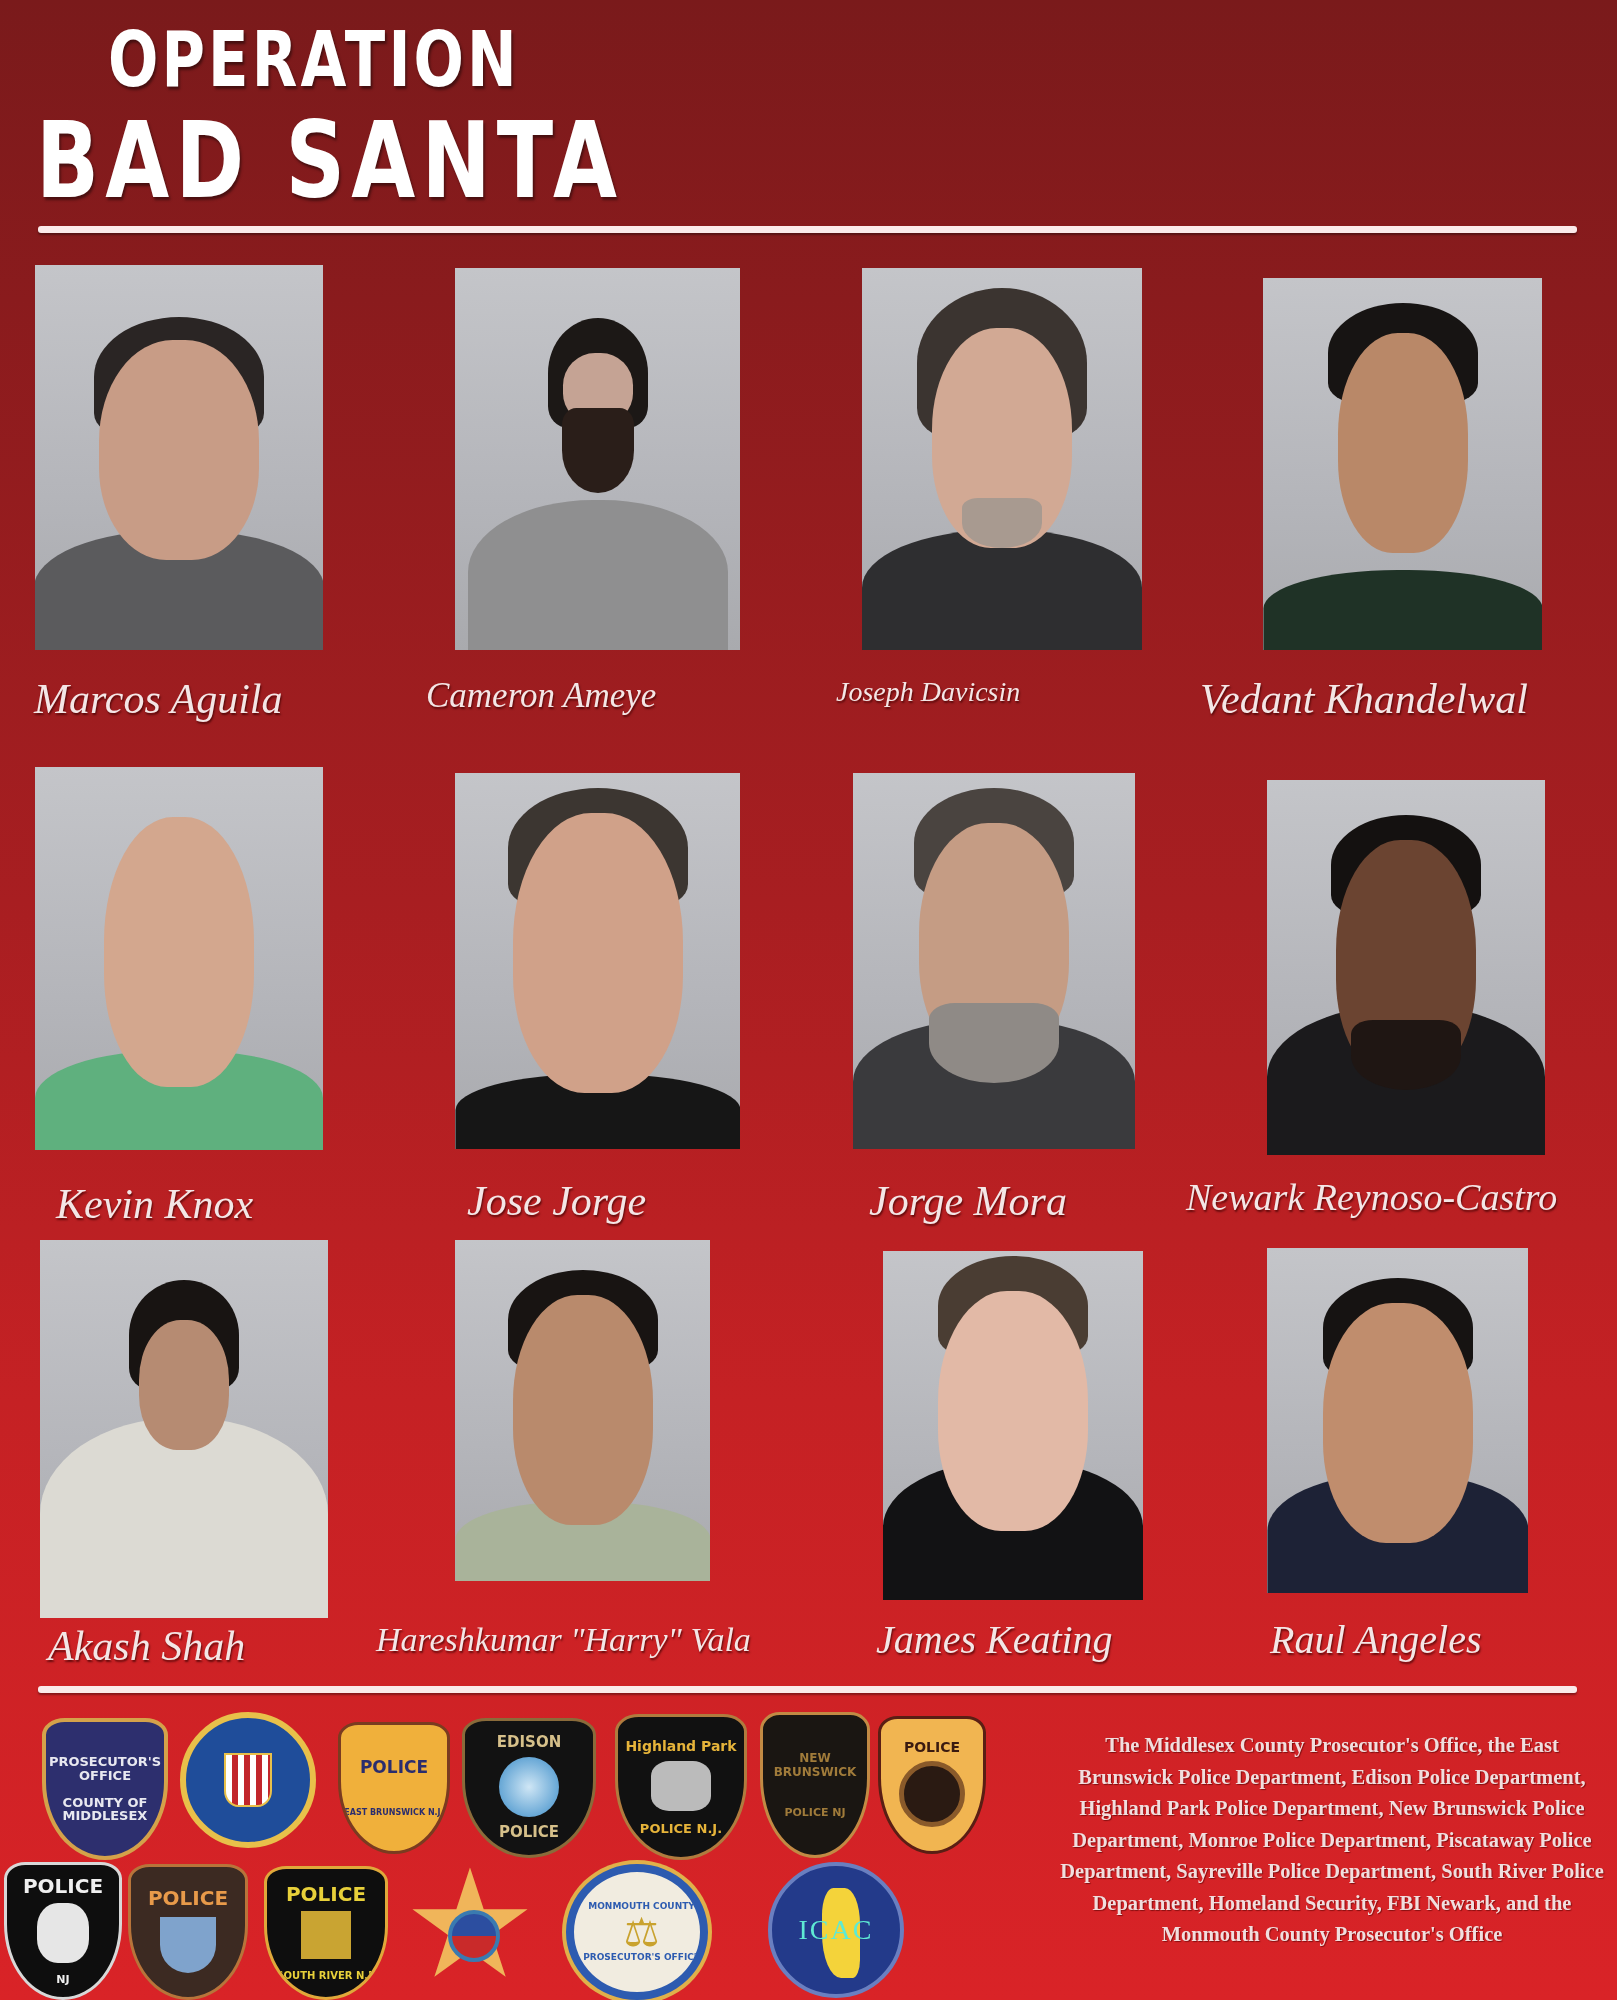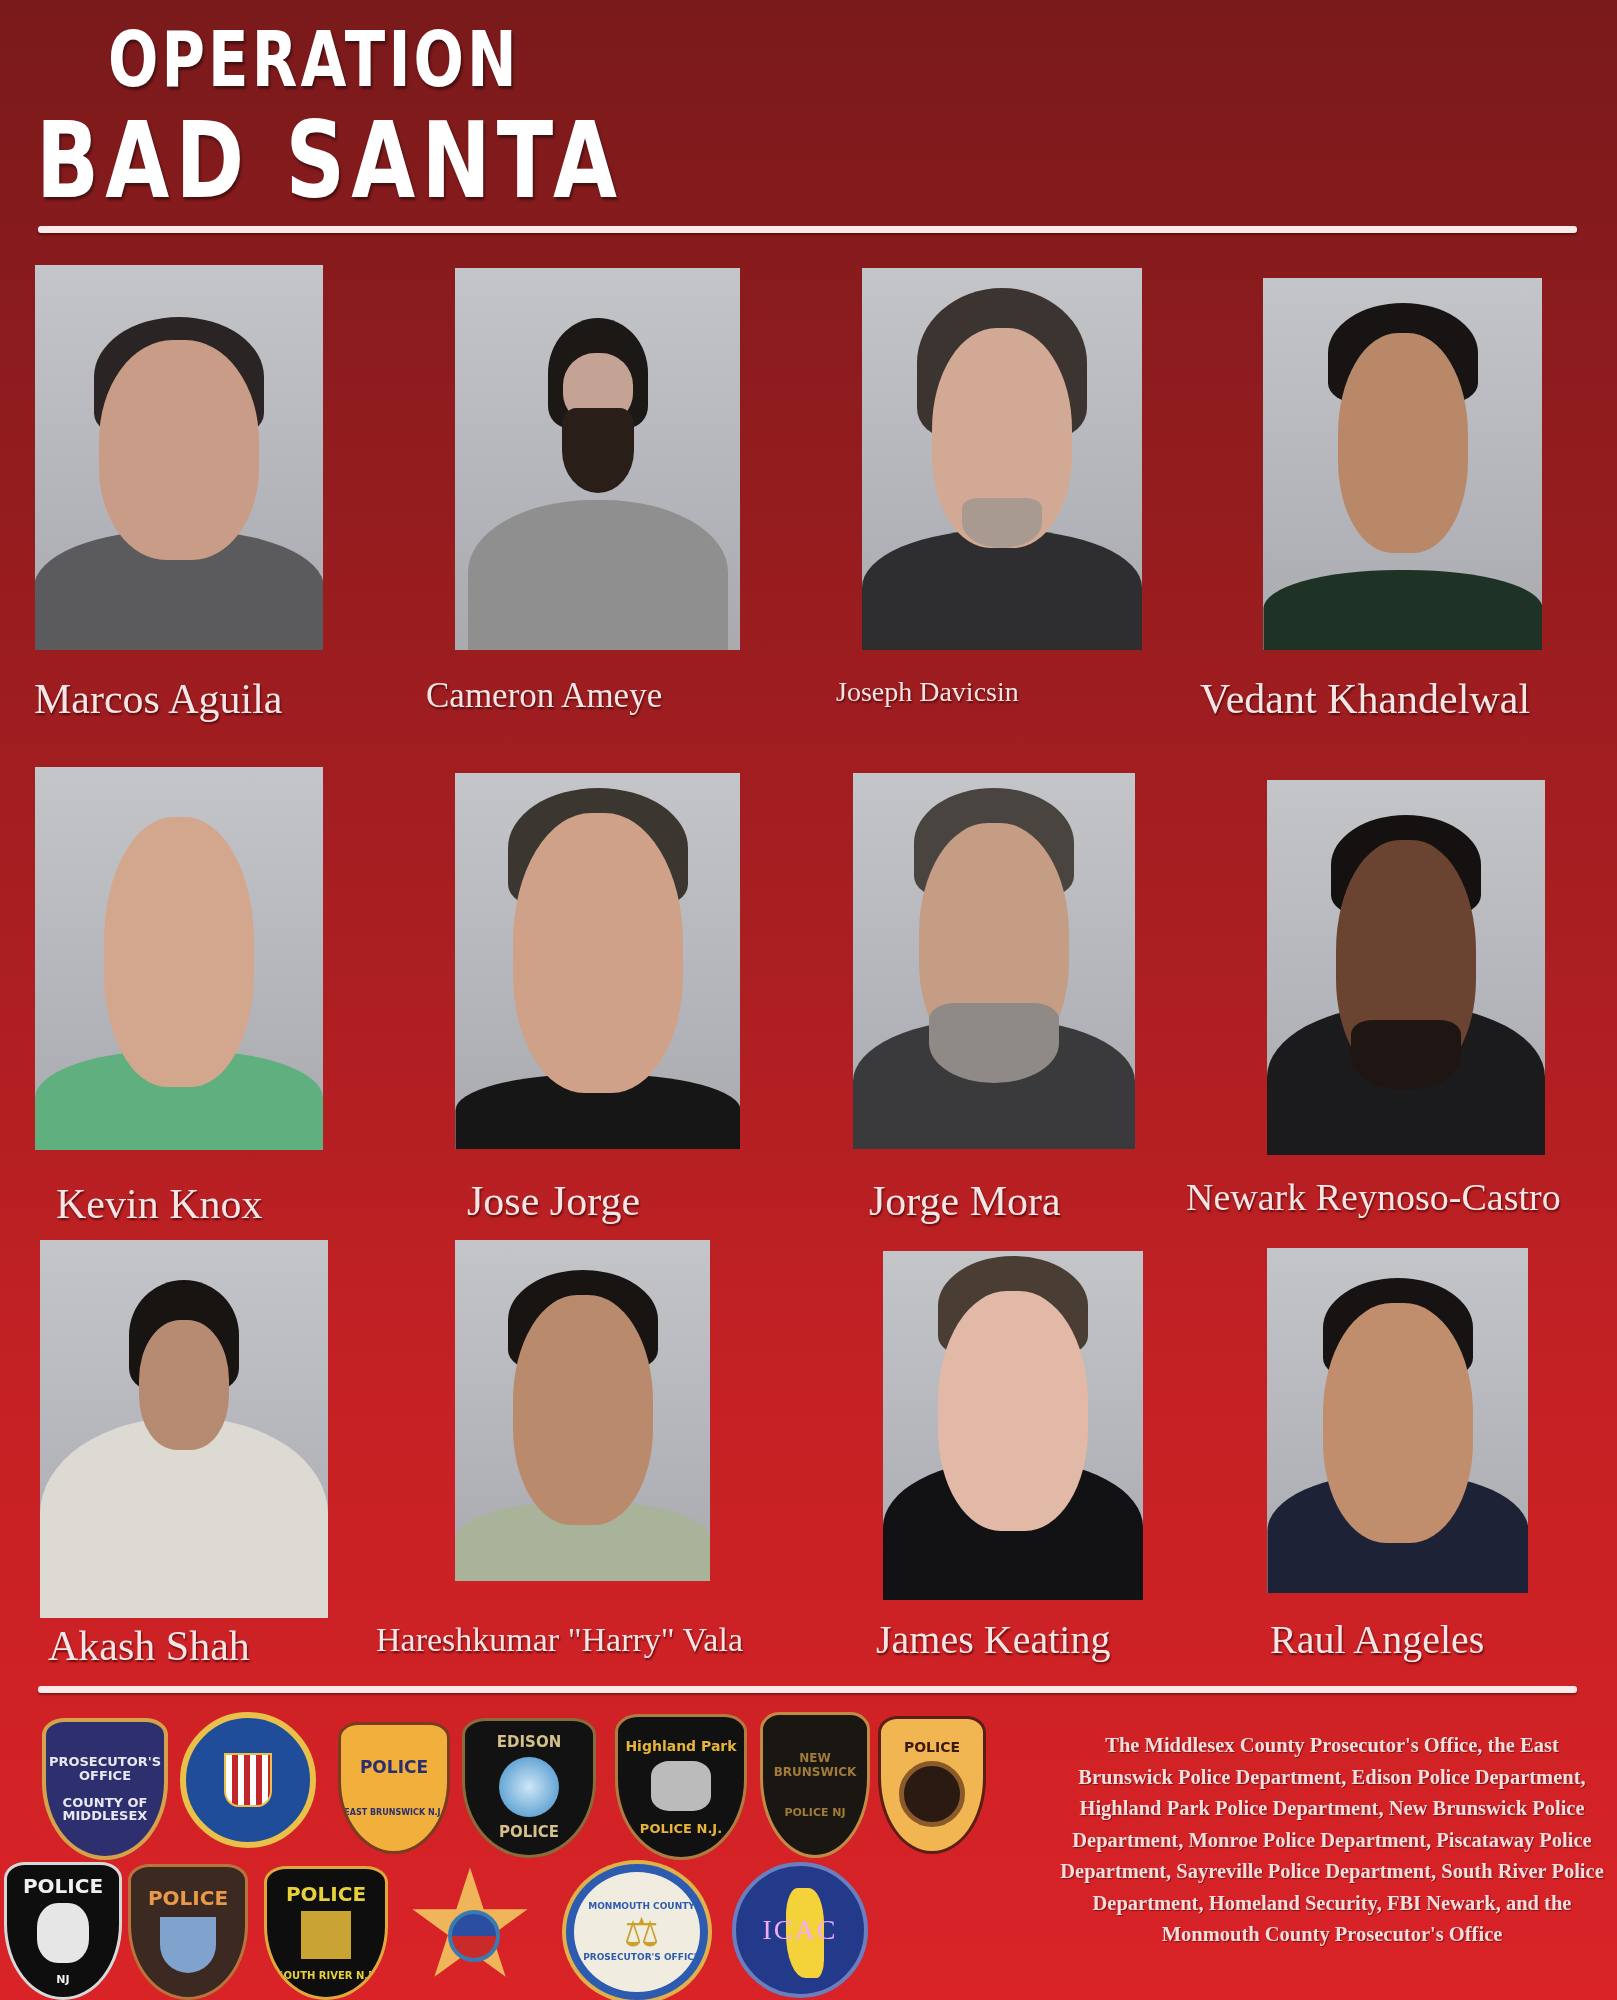--- a/index.html
+++ b/index.html
@@ -47,20 +47,21 @@
   }
   .mugshot .beard {
     position: absolute; left: 50%; transform: translateX(-50%);
     border-radius: 20% 20% 50% 50%;
   }
   .name {
     position: absolute; color: #f4e6e6; white-space: nowrap;
     font-family: "Liberation Serif", serif;
     text-shadow: 1px 2px 2px rgba(60,0,0,0.7);
     line-height: 1;
+    font-style: italic;
   }
   .badge {
     position: absolute; display: flex; align-items: center; justify-content: center;
     text-align: center; font-family: "DejaVu Sans", sans-serif; font-weight: bold;
     box-sizing: border-box; overflow: hidden;
   }
   .shield { border-radius: 18% 18% 50% 50% / 12% 12% 55% 55%; }
   .circle { border-radius: 50%; }
   .badge-text { font-size: 13px; line-height: 1.05; }
   .credits {
@@ -193,18 +194,18 @@
 <div class="badge shield" style="left:264px;top:1866px;width:124px;height:134px;background:#0e0e0e;border:3px solid #e0a83a;color:#e8d03a;">
   <span class="badge-text"><span style="font-size:20px;">POLICE</span><br><span style="display:inline-block;width:50px;height:48px;background:#c9a432;margin:6px 0;"></span><br><span style="font-size:10px;">SOUTH RIVER N.J.</span></span>
 </div>
 <div class="badge" style="left:400px;top:1860px;width:140px;height:140px;color:#f0b55a;font-size:150px;line-height:1;">
   <span style="position:relative;top:-6px;">★</span>
   <span style="position:absolute;left:48px;top:50px;width:44px;height:44px;border-radius:50%;background:linear-gradient(180deg,#2c4ea0 50%,#c92a2a 50%);border:4px solid #3a7ab0;"></span>
 </div>
 <div class="badge circle" style="left:566px;top:1864px;width:142px;height:136px;background:#f1ece0;border:8px solid #2d5bb0;box-shadow:0 0 0 4px #e0b04a;color:#2d5bb0;justify-content:flex-end;">
   <span class="badge-text" style="font-size:9px;"><span>MONMOUTH COUNTY</span><br><span style="font-size:40px;color:#c9a22e;">⚖</span><br><span>PROSECUTOR'S OFFICE</span></span>
 </div>
-<div class="badge circle" style="left:732px;top:1862px;width:136px;height:136px;background:#233a8a;border:4px solid #6a7fc0;color:#f0abfc;">
+<div class="badge circle" style="left:768px;top:1862px;width:136px;height:136px;background:#233a8a;border:4px solid #6a7fc0;color:#5eead4;">
   <span style="position:absolute;left:50px;top:22px;width:38px;height:90px;background:#f4d33a;border-radius:30% 40% 20% 50%;"></span>
   <span style="position:relative;font-family:'Liberation Serif',serif;font-size:28px;font-weight:normal;letter-spacing:2px;">ICAC</span>
 </div>
 
 <div class="credits">The Middlesex County Prosecutor's Office, the East Brunswick Police Department, Edison Police Department, Highland Park Police Department, New Brunswick Police Department, Monroe Police Department, Piscataway Police Department, Sayreville Police Department, South River Police Department, Homeland Security, FBI Newark, and the Monmouth County Prosecutor's Office</div>
 
 </body></html>

